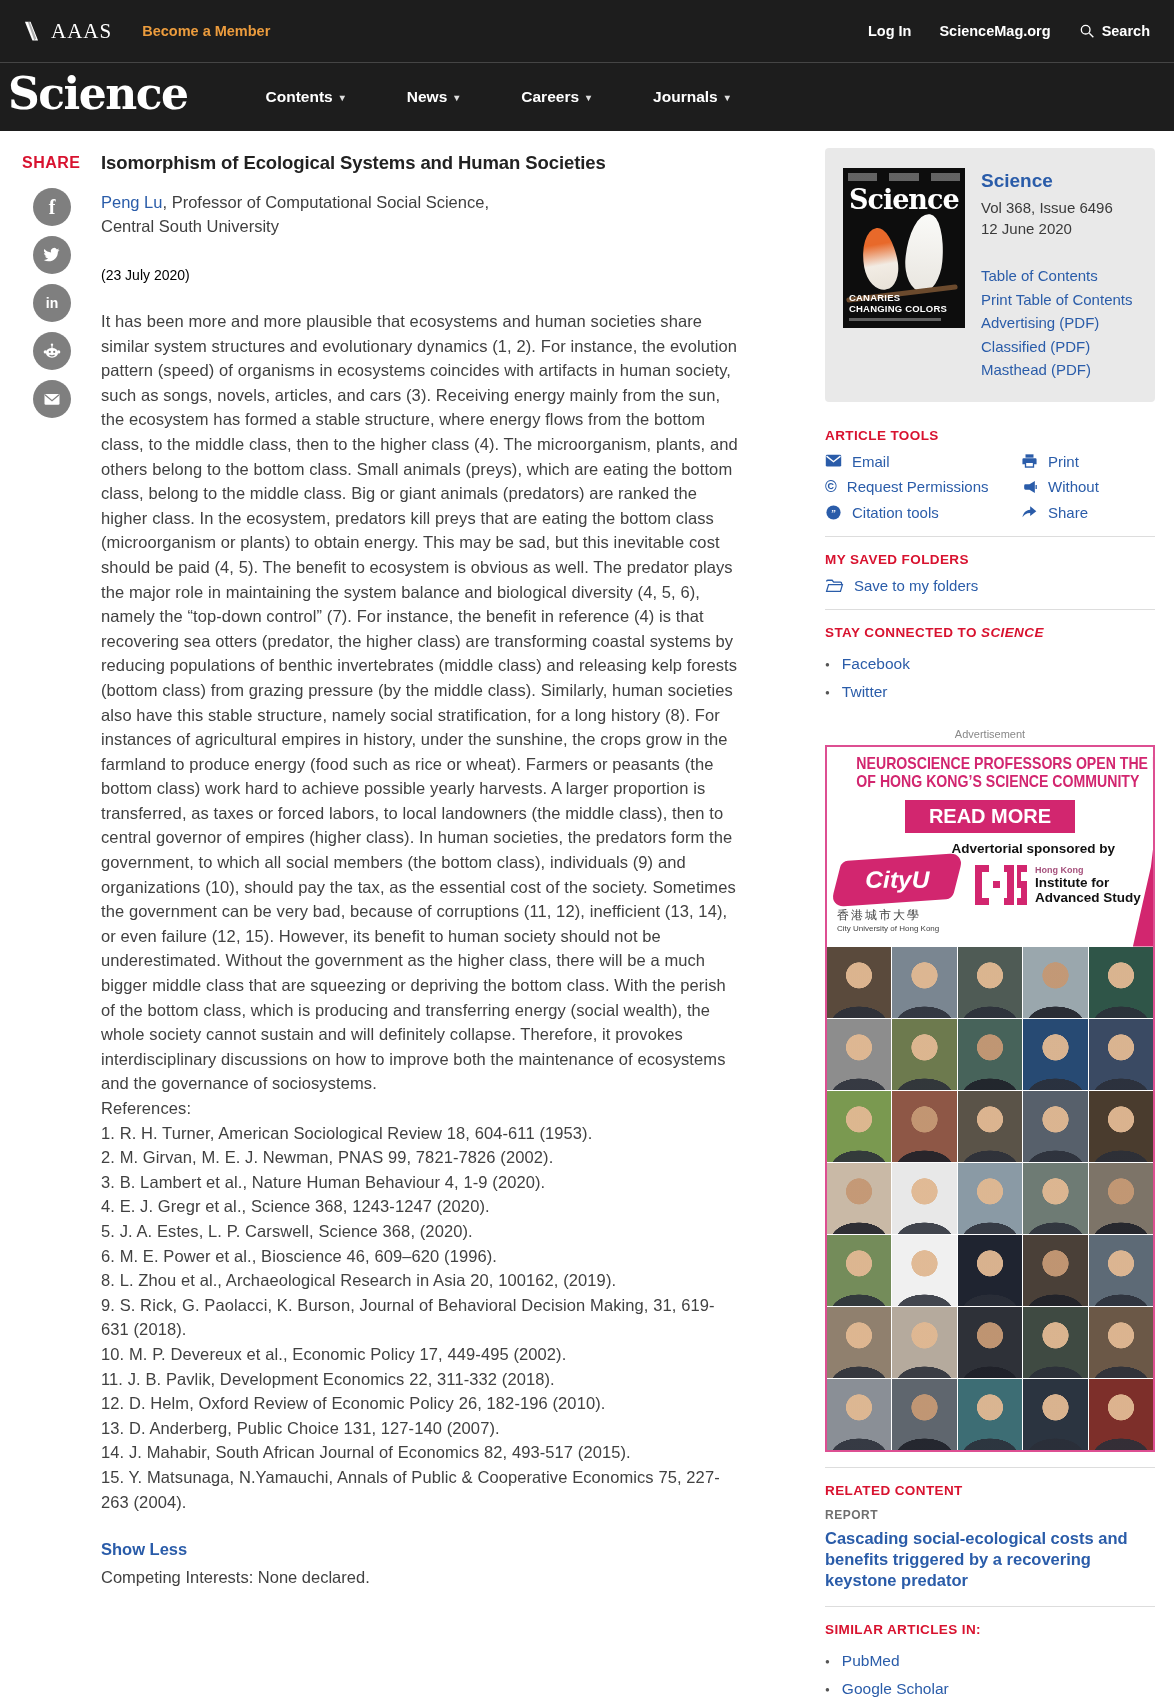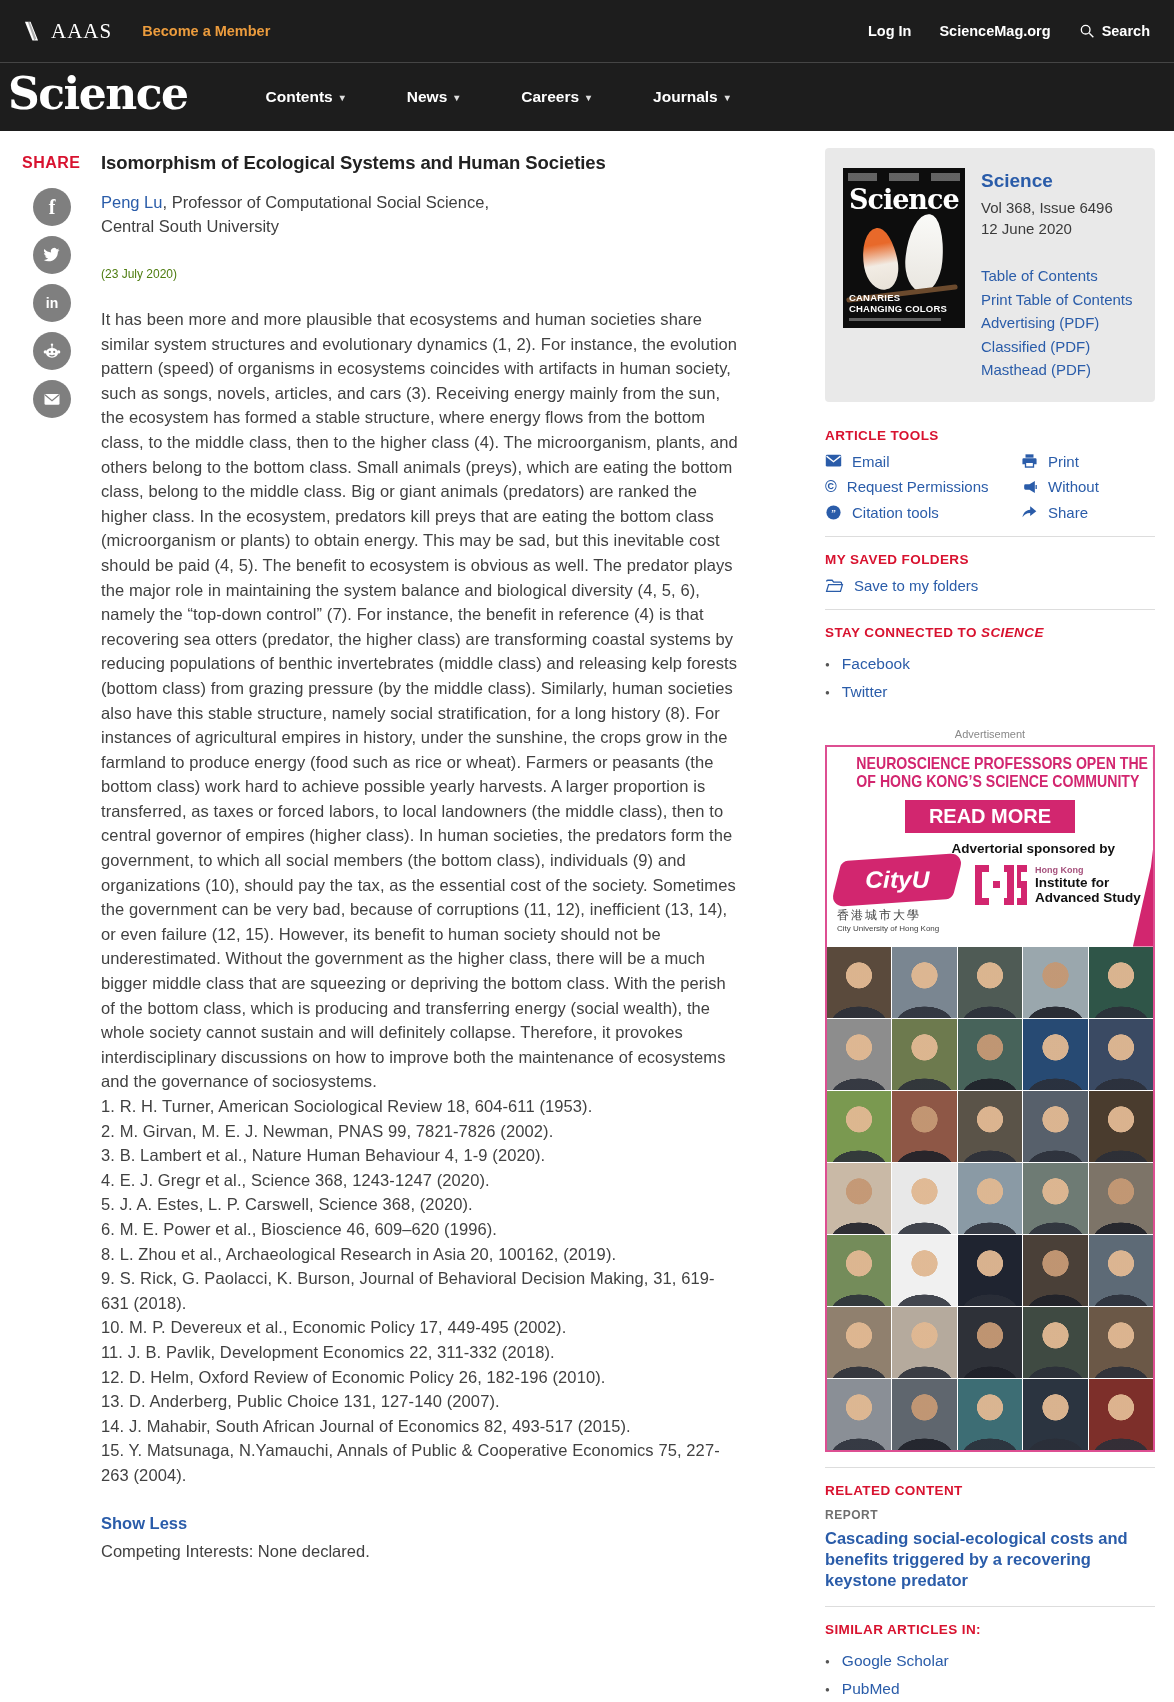--- a/index.html
+++ b/index.html
@@ -29,21 +29,21 @@
   
   .share-label { color:var(--accent,#d8122f); font-weight:bold; font-size:16px; letter-spacing:.5px; margin:6px 0 16px 0; }
   .soc { width:38px; height:38px; border-radius:50%; background:#7f7f7f; color:#fff; display:flex; align-items:center; justify-content:center; margin:0 0 10px 11px; cursor:pointer; }
   .soc .fglyph { font-family:"Liberation Serif", serif; font-weight:bold; font-size:20px; }
   .soc .inglyph { font-weight:bold; font-size:14px; }
 
   
   h1.title { font-size:18.5px; color:#222; margin:4px 0 16px 0; letter-spacing:-.1px; }
   .author { font-size:16.5px; color:#3f3f3f; line-height:24px; margin-bottom:22px; }
   .author a { color:var(--blue,#2a5ca9); text-decoration:none; cursor:pointer; }
-  .date { font-size:12px; color:#4d7c0f; margin-bottom:26px;margin-top:29px; }
+  .date { font-size:14px; color:#000000; margin-bottom:26px;margin-top:29px; }
   .body-text, .ref-line { font-size:16.5px; color:#414141; line-height:24.6px; letter-spacing:.1px; }
   .show-less { display:inline-block; margin-top:26px; color:var(--blue,#2a5ca9); font-weight:bold; font-size:16.5px; cursor:pointer; }
   .competing { font-size:16.5px; color:#414141; margin-top:9px; }
 
   
   .side-hr { border:none; border-top:1px solid #ddd; margin:15px 0; }
   .red-head { color:var(--accent,#d8122f); font-weight:bold; font-size:13.5px; letter-spacing:.4px; margin-bottom:10px; }
   .blue-link { color:var(--blue,#2a5ca9); font-size:15px; text-decoration:none; cursor:pointer; }
 
   
@@ -194,20 +194,21 @@
           </svg>
       </div>
     </aside>
 
     <main class="article-col">
       <h1 class="title">Isomorphism of Ecological Systems and Human Societies</h1>
       <p class="author"><a>Peng Lu</a><span>, Professor of Computational Social Science,</span><br><span>Central South University</span></p>
       <p class="date">(23 July 2020)</p>
       <p class="body-text">It has been more and more plausible that ecosystems and human societies share similar system structures and evolutionary dynamics (1, 2). For instance, the evolution pattern (speed) of organisms in ecosystems coincides with artifacts in human society, such as songs, novels, articles, and cars (3). Receiving energy mainly from the sun, the ecosystem has formed a stable structure, where energy flows from the bottom class, to the middle class, then to the higher class (4). The microorganism, plants, and others belong to the bottom class. Small animals (preys), which are eating the bottom class, belong to the middle class. Big or giant animals (predators) are ranked the higher class. In the ecosystem, predators kill preys that are eating the bottom class (microorganism or plants) to obtain energy. This may be sad, but this inevitable cost should be paid (4, 5). The benefit to ecosystem is obvious as well. The predator plays the major role in maintaining the system balance and biological diversity (4, 5, 6), namely the “top-down control” (7). For instance, the benefit in reference (4) is that recovering sea otters (predator, the higher class) are transforming coastal systems by reducing populations of benthic invertebrates (middle class) and releasing kelp forests (bottom class) from grazing pressure (by the middle class). Similarly, human societies also have this stable structure, namely social stratification, for a long history (8). For instances of agricultural empires in history, under the sunshine, the crops grow in the farmland to produce energy (food such as rice or wheat). Farmers or peasants (the bottom class) work hard to achieve possible yearly harvests. A larger proportion is transferred, as taxes or forced labors, to local landowners (the middle class), then to central governor of empires (higher class). In human societies, the predators form the government, to which all social members (the bottom class), individuals (9) and organizations (10), should pay the tax, as the essential cost of the society. Sometimes the government can be very bad, because of corruptions (11, 12), inefficient (13, 14), or even failure (12, 15). However, its benefit to human society should not be underestimated. Without the government as the higher class, there will be a much bigger middle class that are squeezing or depriving the bottom class. With the perish of the bottom class, which is producing and transferring energy (social wealth), the whole society cannot sustain and will definitely collapse. Therefore, it provokes interdisciplinary discussions on how to improve both the maintenance of ecosystems and the governance of sociosystems.</p>
       <div>
+        <div class="ref-line">References:</div>
         <div class="ref-line">1. R. H. Turner, American Sociological Review 18, 604-611 (1953).</div>
         <div class="ref-line">2. M. Girvan, M. E. J. Newman, PNAS 99, 7821-7826 (2002).</div>
         <div class="ref-line">3. B. Lambert et al., Nature Human Behaviour 4, 1-9 (2020).</div>
         <div class="ref-line">4. E. J. Gregr et al., Science 368, 1243-1247 (2020).</div>
         <div class="ref-line">5. J. A. Estes, L. P. Carswell, Science 368, (2020).</div>
         <div class="ref-line">6. M. E. Power et al., Bioscience 46, 609–620 (1996).</div>
         <div class="ref-line">8. L. Zhou et al., Archaeological Research in Asia 20, 100162, (2019).</div>
         <div class="ref-line">9. S. Rick, G. Paolacci, K. Burson, Journal of Behavioral Decision Making, 31, 619-631 (2018).</div>
         <div class="ref-line">10. M. P. Devereux et al., Economic Policy 17, 449-495 (2002).</div>
         <div class="ref-line">11. J. B. Pavlik, Development Economics 22, 311-332 (2018).</div>
@@ -394,20 +395,20 @@
         <div class="red-head">RELATED CONTENT</div>
         <div class="kicker">REPORT</div>
         <a class="related-title">Cascading social-ecological costs and benefits triggered by a recovering keystone predator</a>
       </section>
 
       <hr class="side-hr">
 
       <section>
         <div class="red-head">SIMILAR ARTICLES IN:</div>
         <ul class="bullet-list">
+          <li><a class="blue-link">PubMed</a></li>
           <li><a class="blue-link">Google Scholar</a></li>
-          <li><a class="blue-link">PubMed</a></li>
         </ul>
       </section>
 
     </aside>
   </div>
 </div>
 
 </body></html>

